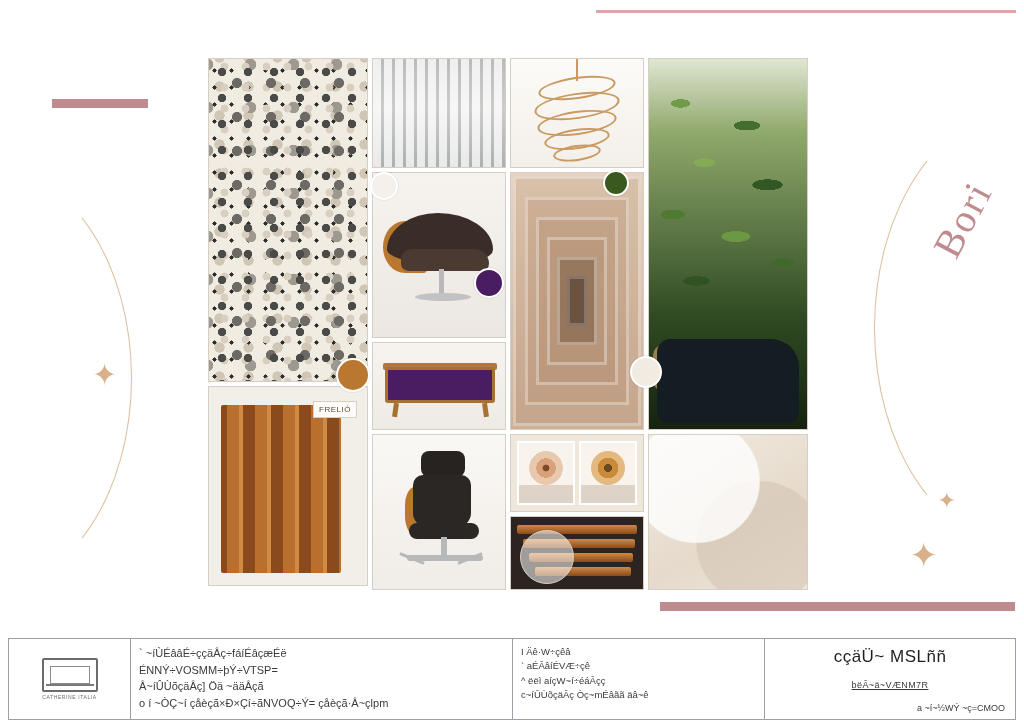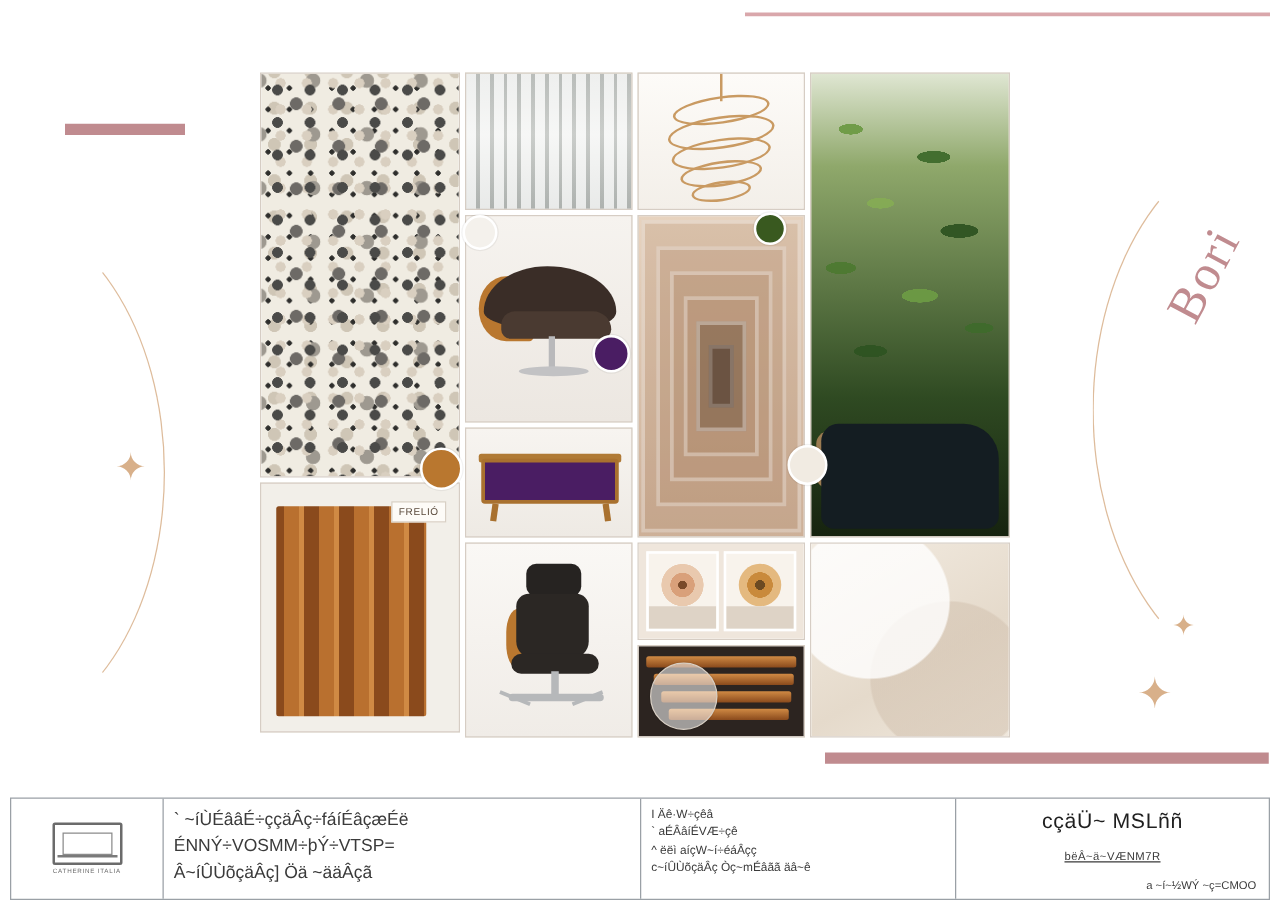--- a/index.html
+++ b/index.html
@@ -439,21 +439,21 @@
   .logo-mark:after {
     content: "";
     position: absolute; left: 2px; bottom: 4px; width: 48px; height: 2px;
     background: #7a7a7a;
   }
   .logo-text { font-size: 5px; color: #6b6b6b; letter-spacing: .6px; text-align: center; }
 
   .f-desc {
     width: 382px;
     border-right: 1.5px solid #9aa0a6;
-    font-size: 14px;
+    font-size: 11px;
     color: #3a3a3a;
     line-height: 1.5;
   }
   .f-spec {
     width: 252px;
     border-right: 1.5px solid #9aa0a6;
     font-size: 9.5px;
     color: #3a3a3a;
     line-height: 1.5;
   }
@@ -616,20 +616,21 @@
 
   <div class="f-cell f-logo">
     <div class="logo-mark"></div>
     <div class="logo-text">CATHERINE ITALIA</div>
   </div>
 
   <div class="f-cell f-desc">
     <span class="f-line">` ~íÙÉââÉ÷ççäÂç÷fáíÉâçæÉë</span>
     <span class="f-line">ÉNNÝ÷VOSMM÷þÝ÷VTSP=</span>
     <span class="f-line">Â~íÛÙõçäÂç]  Öä ~ääÂçã</span>
+    <span class="f-line">o í ~ÒÇ~í  çåèçã×Ð×Çí÷ãNVOQ÷Ý=  çåèçã·Â~çlpm</span>
   </div>
 
   <div class="f-cell f-spec">
     <span class="f-line">I  Äê·W÷çêâ</span>
     <span class="f-line">` aÉÂâíÉVÆ÷çê</span>
     <span class="f-line">^ ëëì aíçW~í÷éáÂçç</span>
     <span class="f-line">c~íÛÙõçäÂç Òç~mÉâãã äâ~ê</span>
   </div>
 
   <div class="f-cell f-right">

